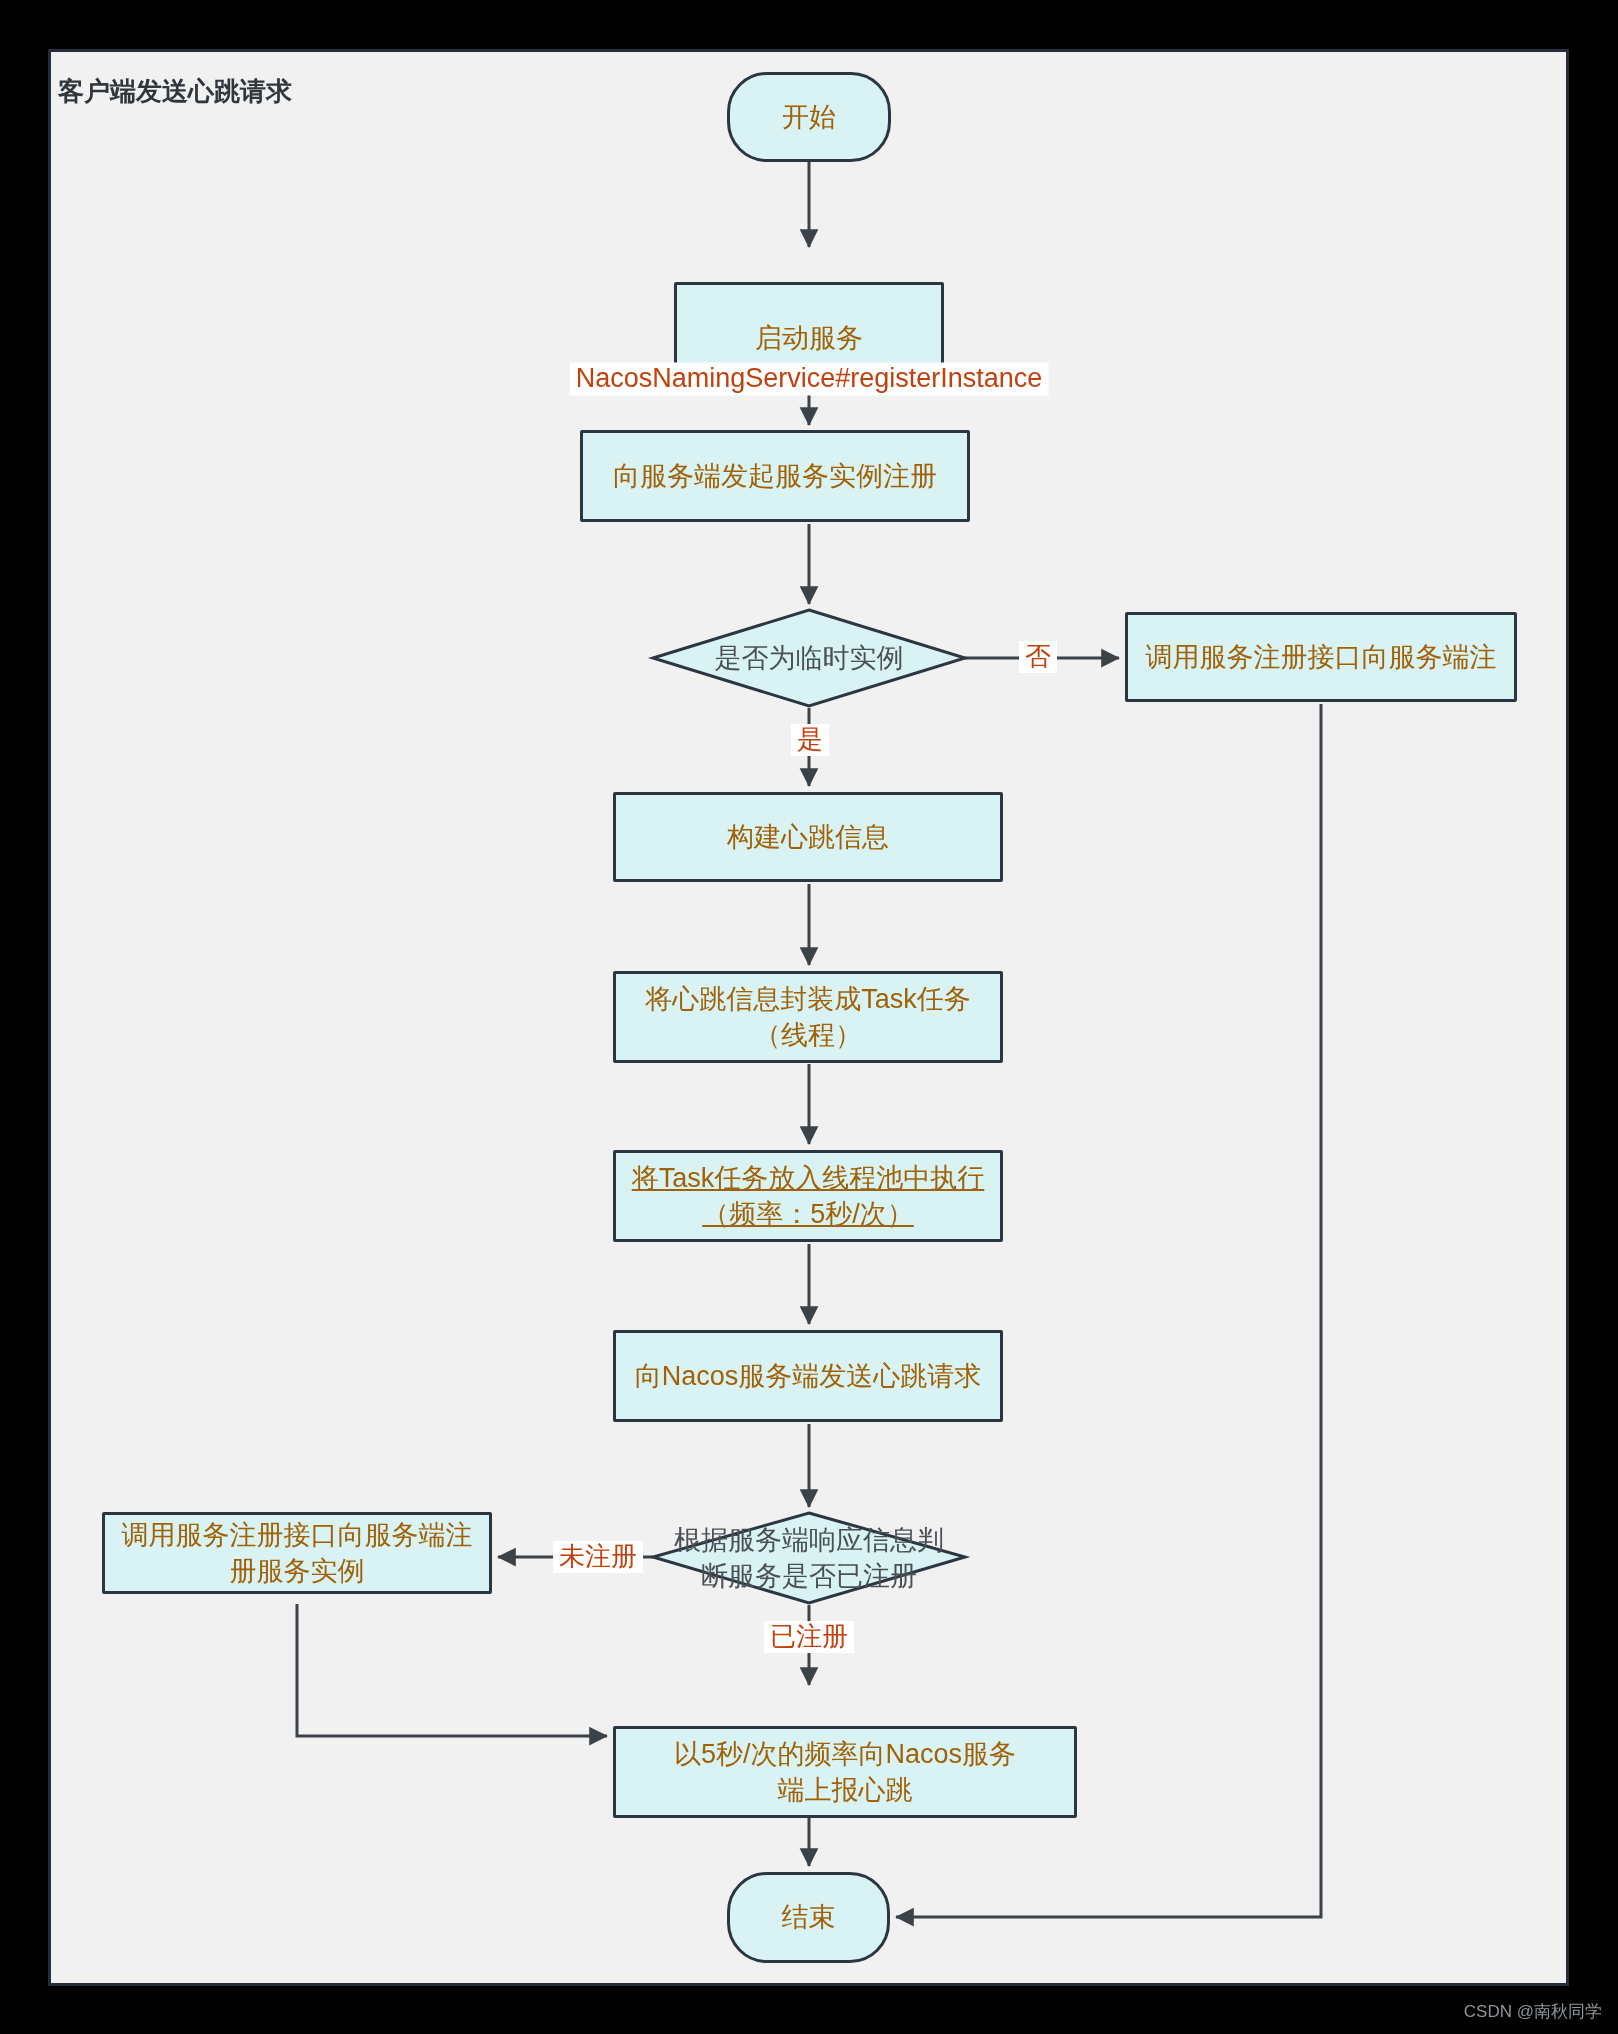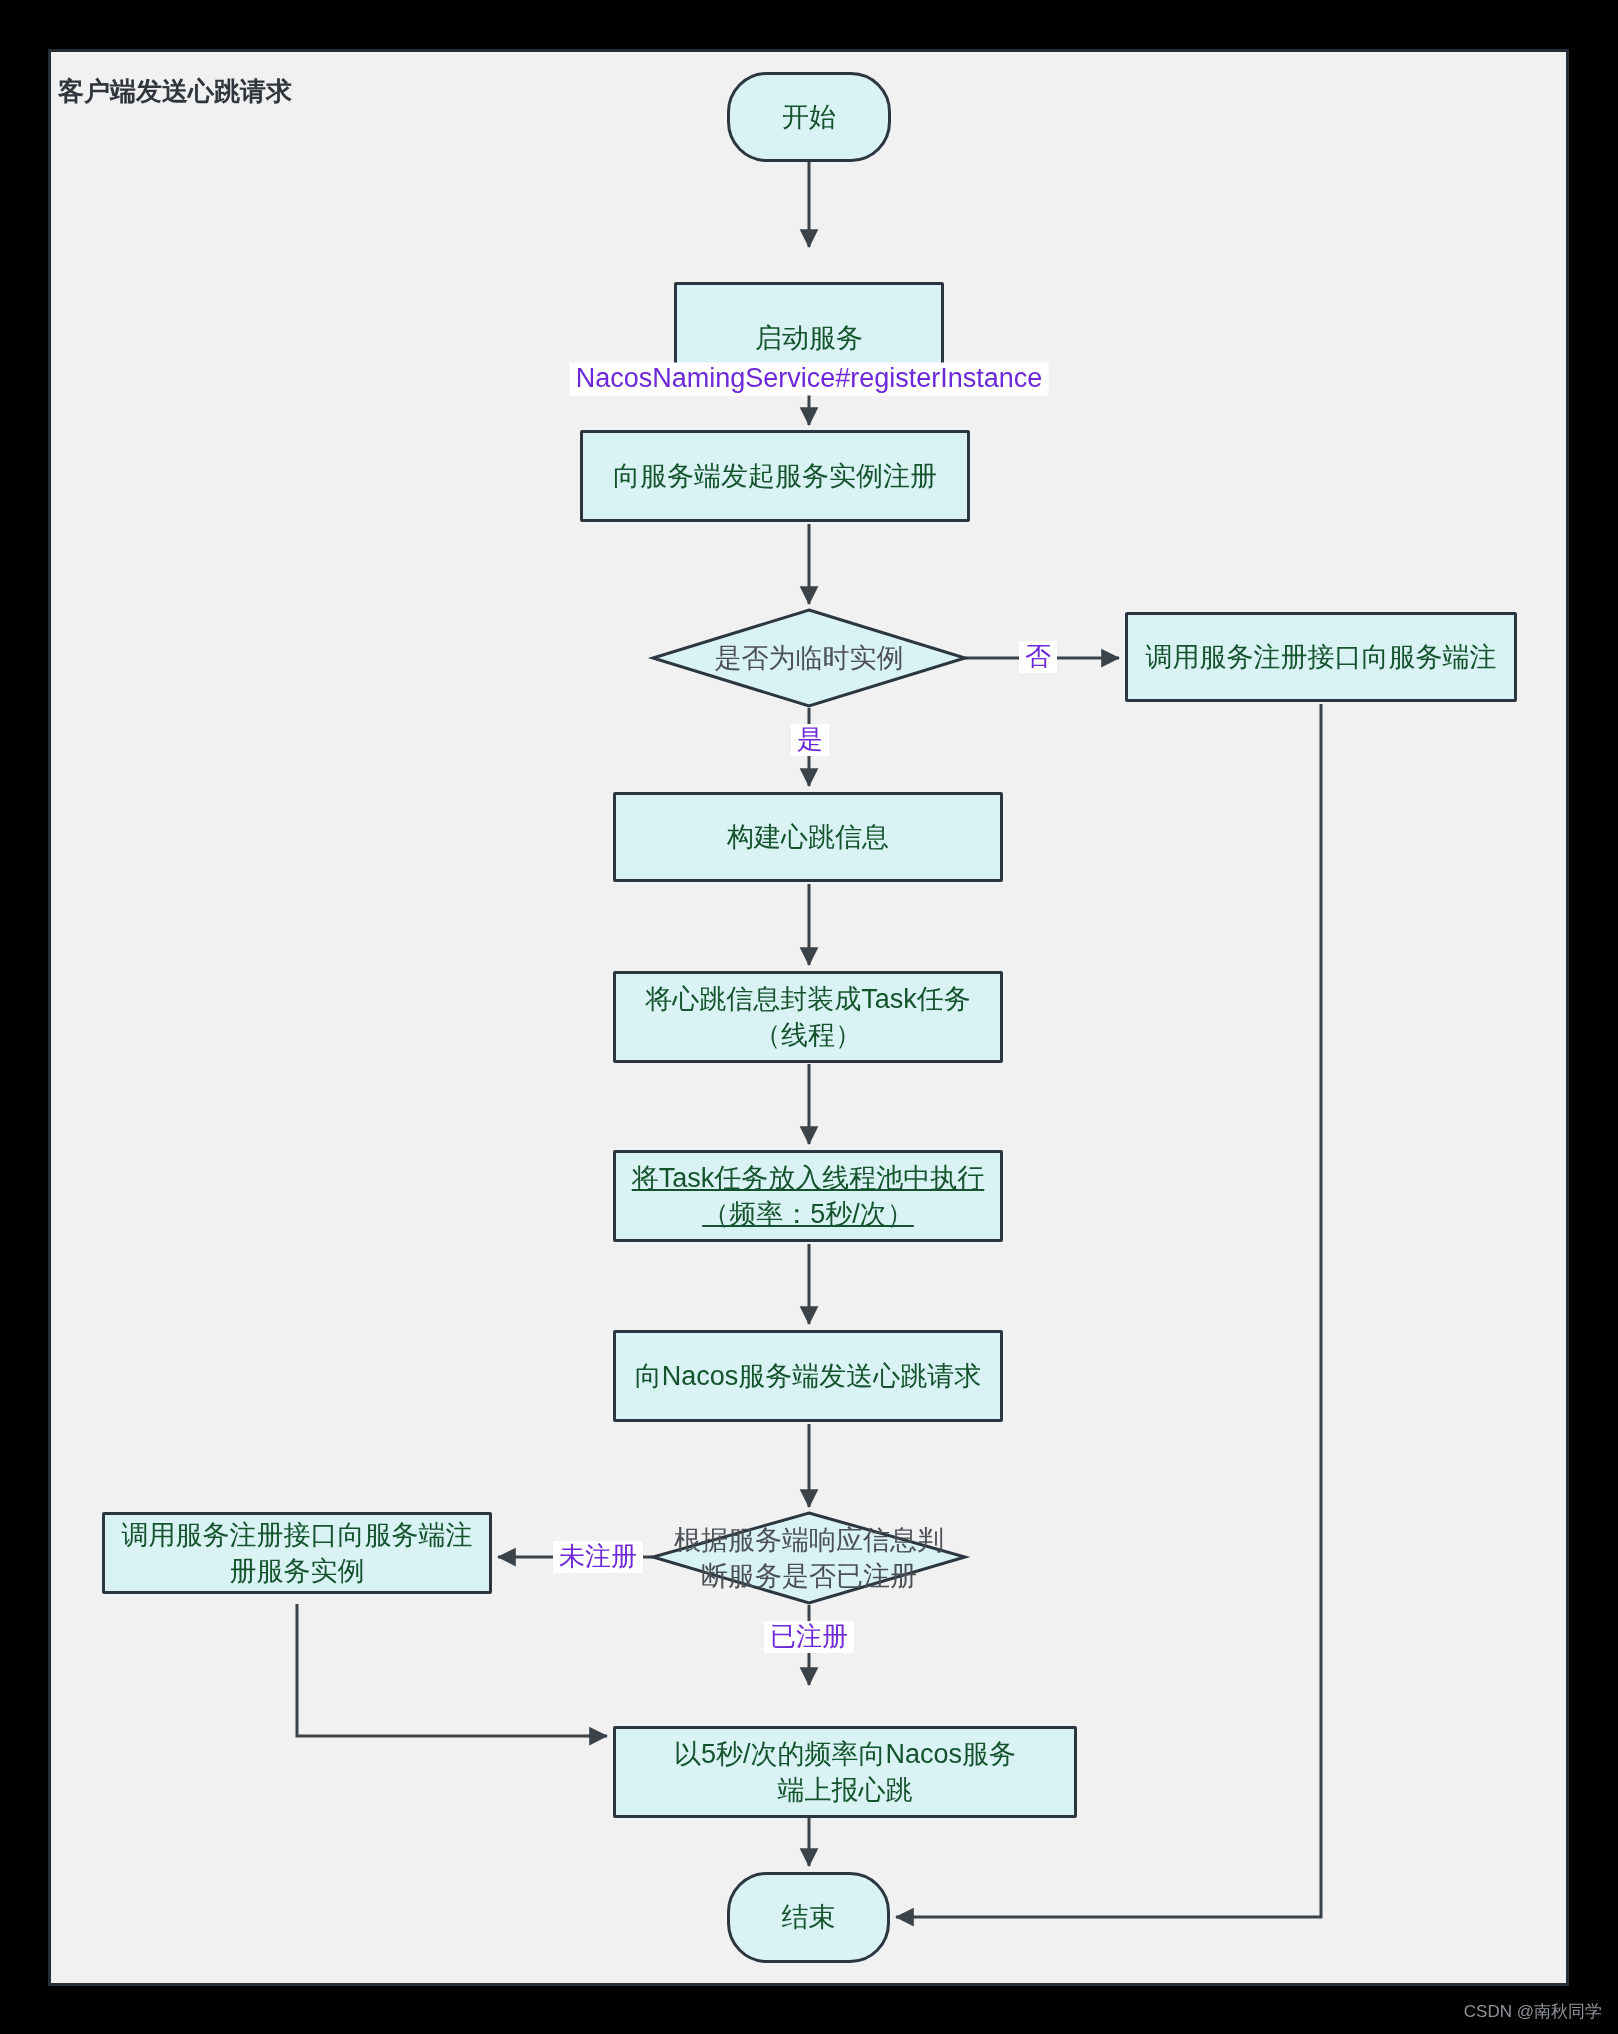--- a/index.html
+++ b/index.html
@@ -13,32 +13,32 @@
   }
   #title {
     position:absolute; left:58px; top:77px; font-size:26px; font-weight:bold;
     color:#30363b; line-height:1.1;
   }
   svg.layer { position:absolute; left:0; top:0; width:1618px; height:2034px; }
   .node {
     position:absolute; box-sizing:border-box; background:#d9f2f3;
     border:3px solid #2c3640; border-radius:2px;
     display:flex; align-items:center; justify-content:center;
-    text-align:center; font-size:27px; color:#14532d;
+    text-align:center; font-size:27px; color:#a16207;
     white-space:pre-line; line-height:1.35;
   }
   .stadium { border-radius:40px; }
   .dlabel {
     position:absolute; display:flex; align-items:center; justify-content:center;
     text-align:center; font-size:27px; color:#4b5055;
     white-space:pre-line; line-height:1.35; pointer-events:none;
   }
   .elabel {
     position:absolute; transform:translate(-50%,-50%); background:#ffffff;
-    padding:1px 6px; font-size:26px; color:#6d28d9; white-space:nowrap;
+    padding:1px 6px; font-size:26px; color:#c2410c; white-space:nowrap;
     line-height:1.15;
   }
   #watermark {
     position:absolute; right:16px; top:2000px; font-size:17px; color:#8f9499;
   }
 </style>
 </head>
 <body>
 
 <div id="canvas">

